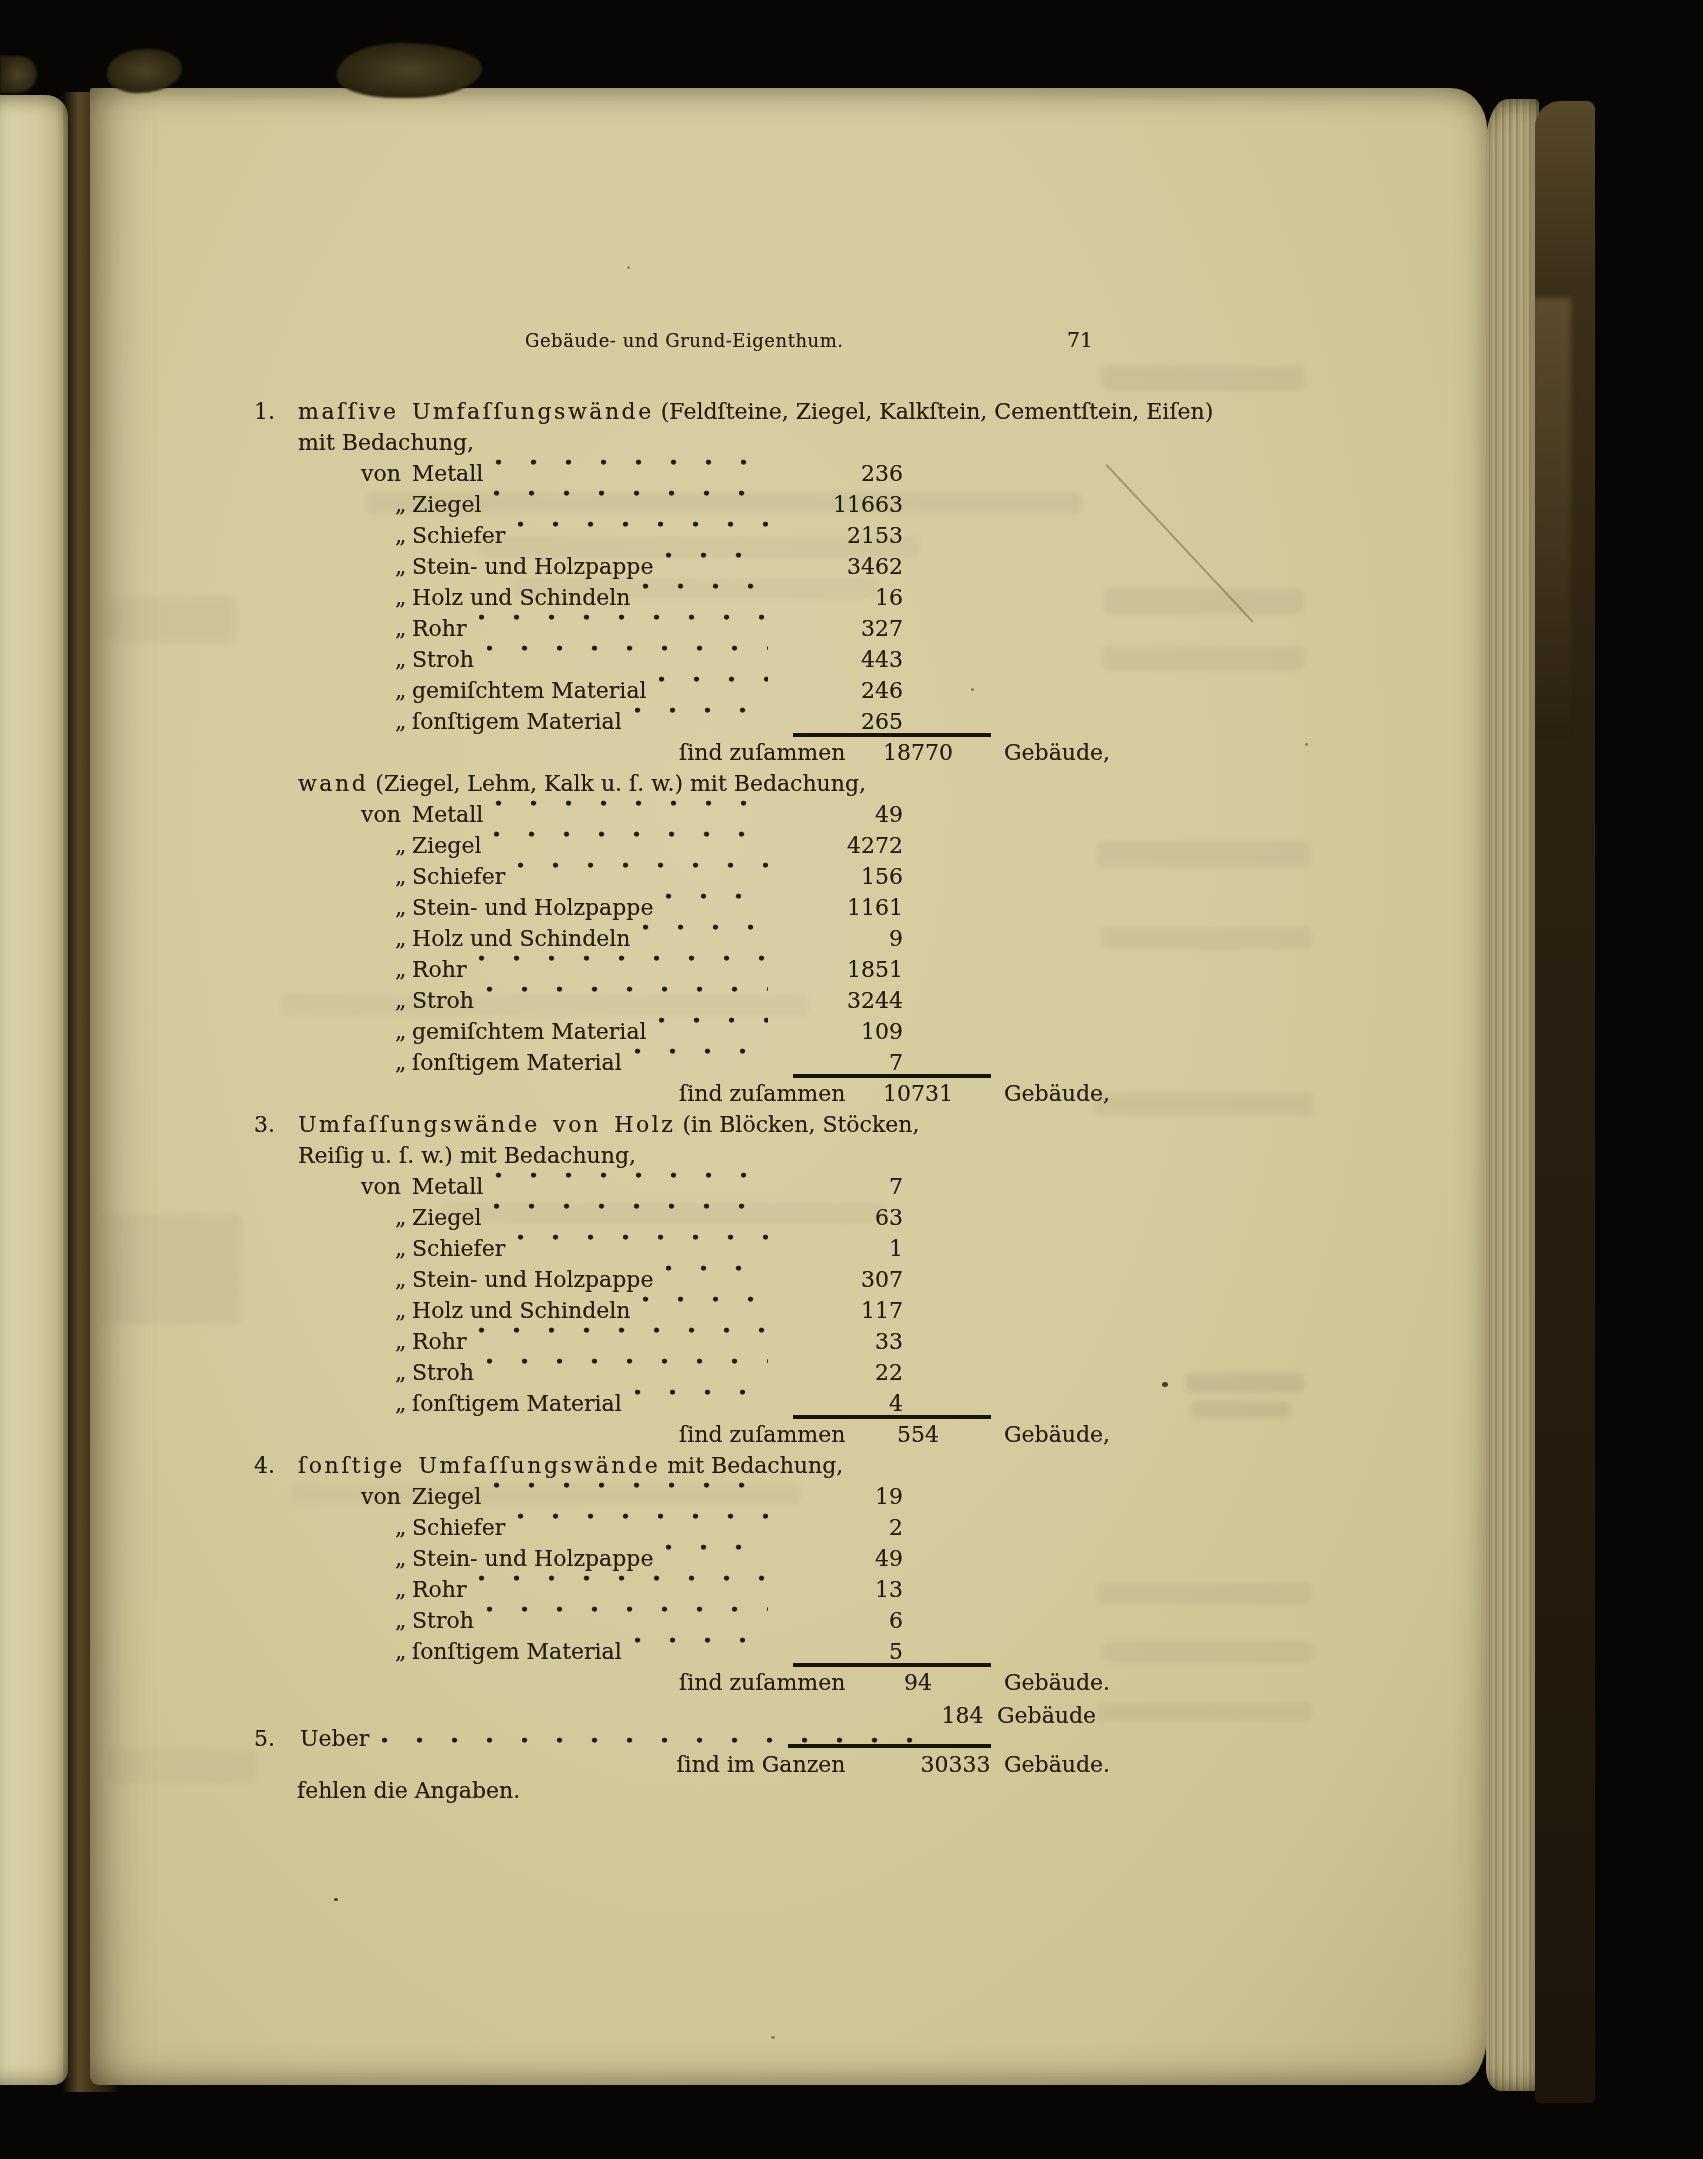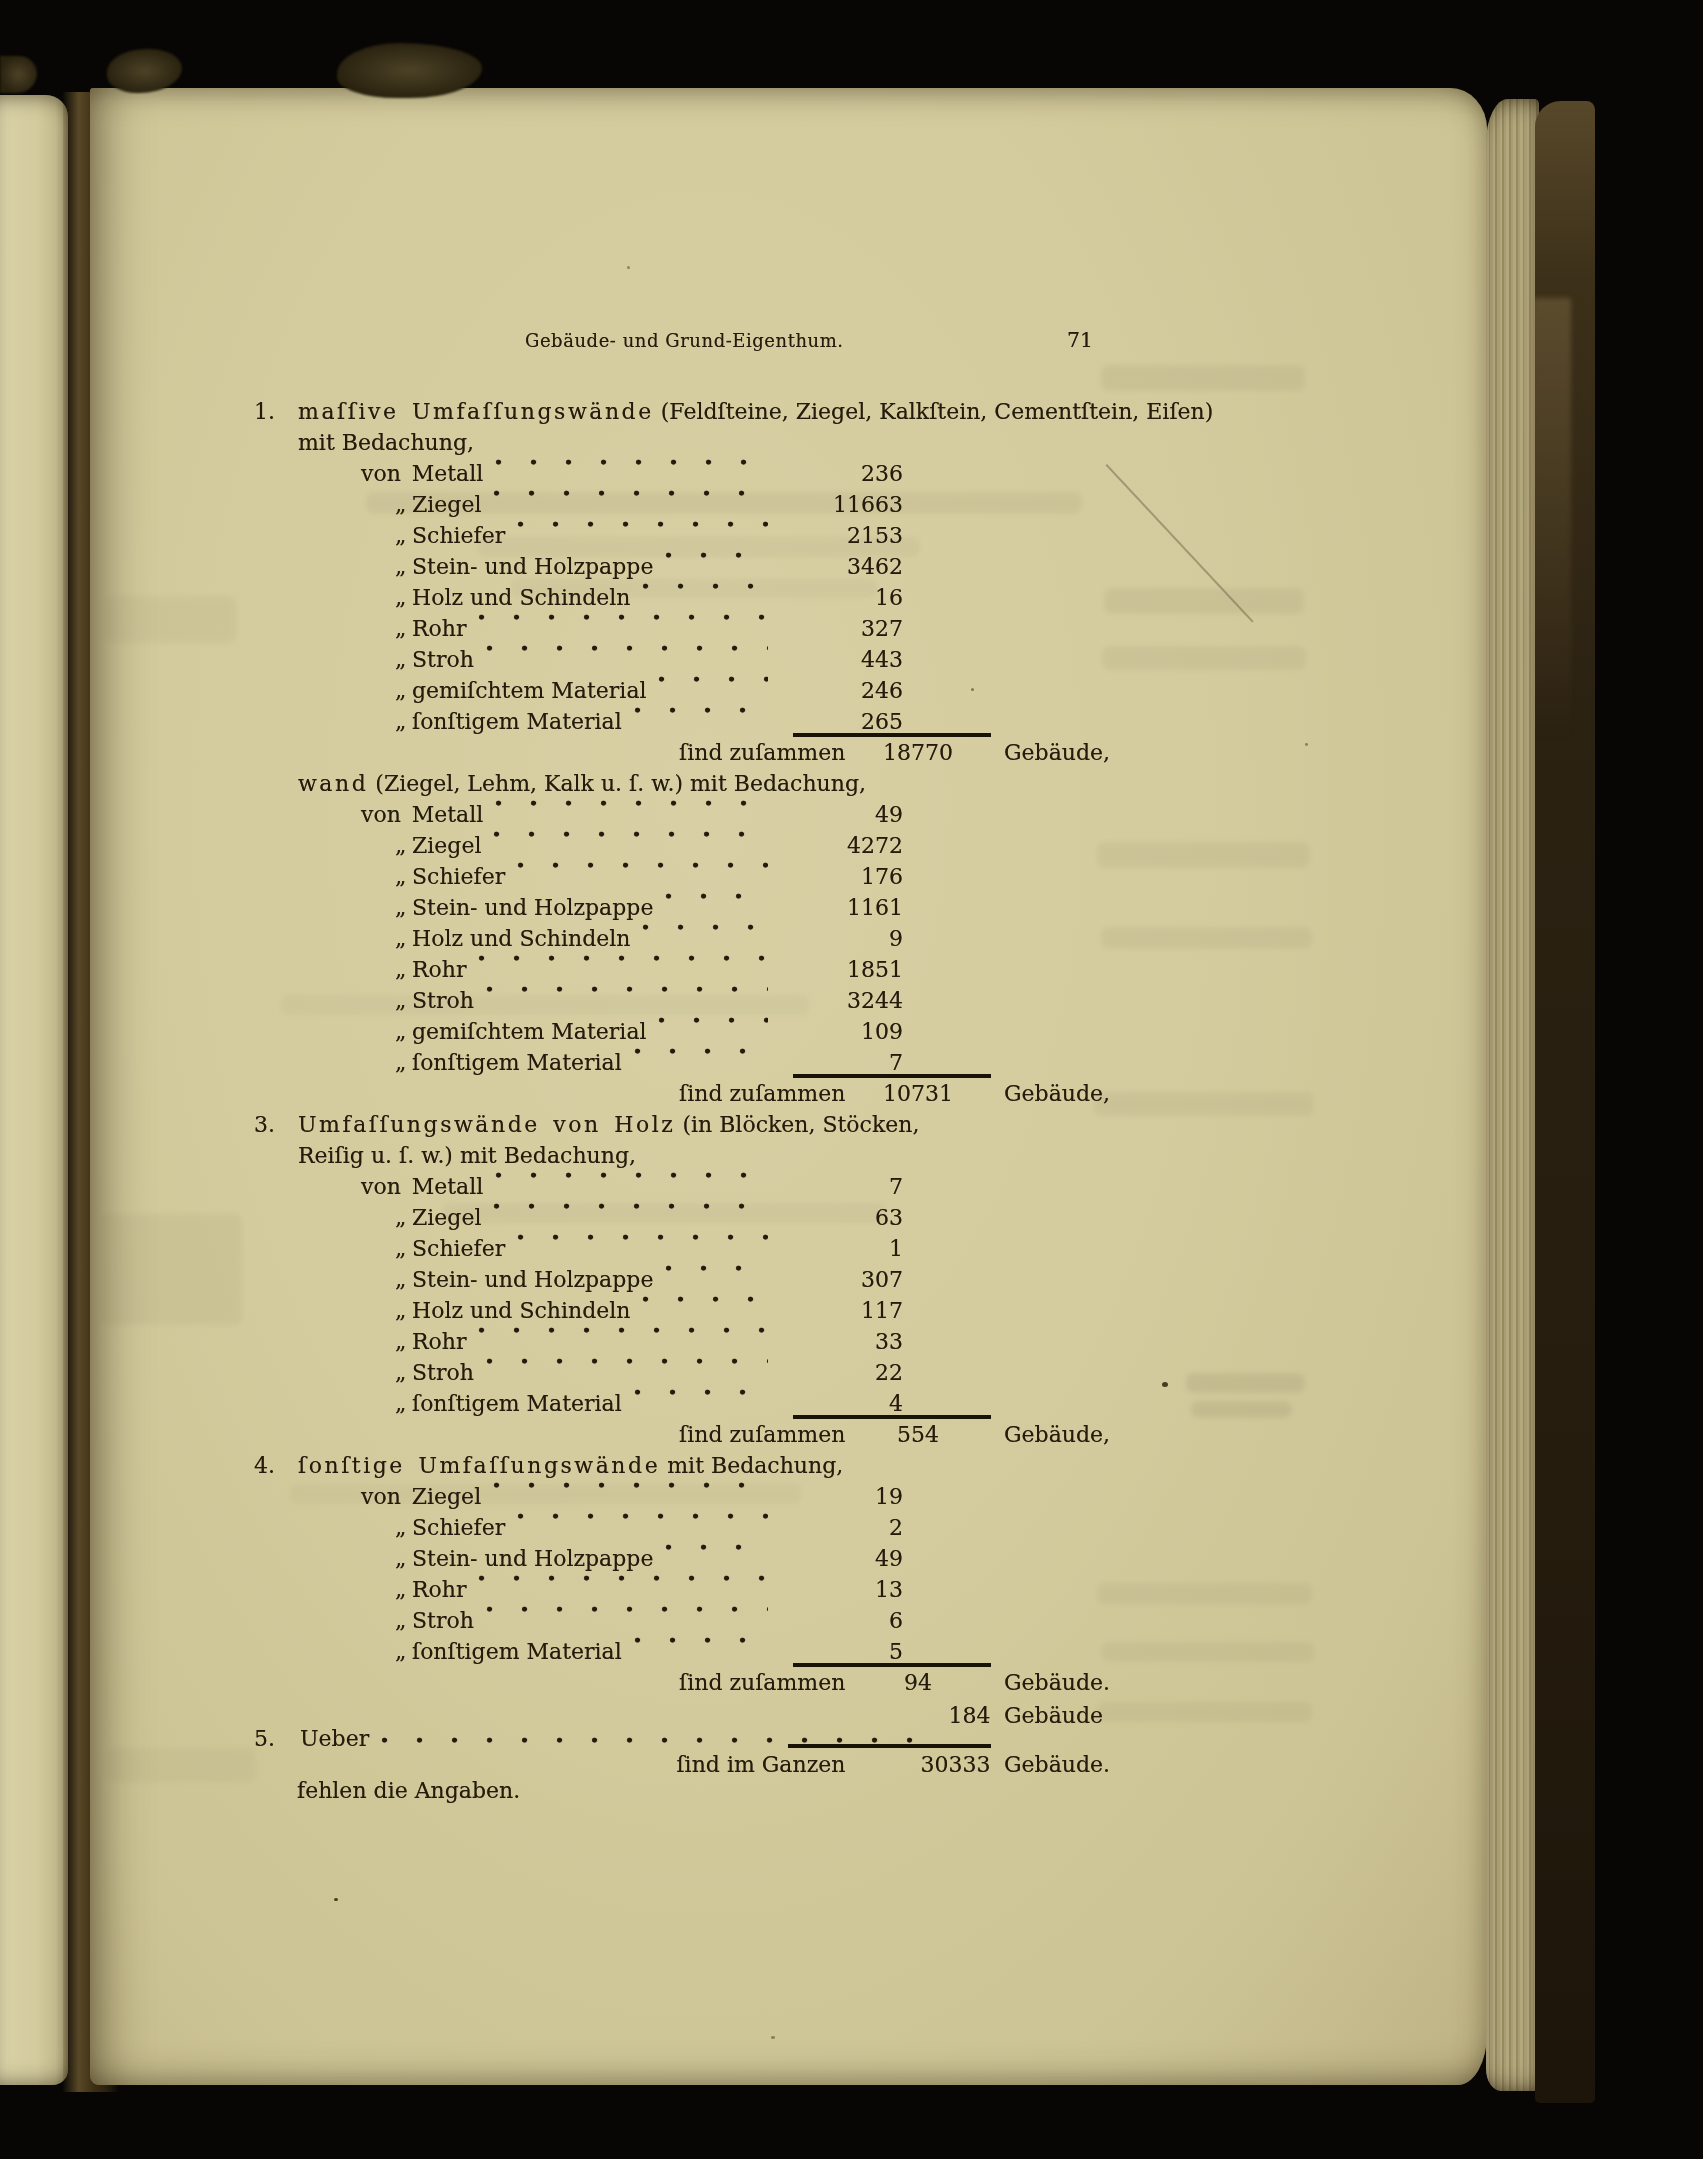--- a/index.html
+++ b/index.html
@@ -79,21 +79,21 @@
     flex:1;height:9.4px;margin:0 6.8px;align-self:baseline;
     background-image:radial-gradient(circle at 3.4px 4.3px,#241b0c 2.2px,rgba(0,0,0,0) 3px);
     background-size:35px 9.4px;background-repeat:repeat-x;background-position:5.1px 0;
   }
   .row .num{flex:none;width:128px;text-align:right;}
   .sum{position:relative;display:flex;align-items:baseline;justify-content:flex-end;height:31px;}
   .sum::before{content:"";position:absolute;right:102px;top:-4.3px;width:198px;height:4.3px;background:#191307;}
   .sum .sv{width:145px;text-align:center;}
   .sum .su{width:89px;margin-left:13.6px;}
   .closing{position:relative;height:112px;margin-top:1.7px;}
-  .x184{position:absolute;top:0;right:0;display:flex;align-items:baseline;}
+  .x184{position:absolute;top:0;right:7px;display:flex;align-items:baseline;}
   .x184 .sv{width:145px;text-align:right;}
   .x184 .su{width:89px;margin-left:13.6px;}
   .ueber{position:absolute;top:23px;left:0;display:flex;align-items:baseline;width:681px;height:31px;}
   .ueber .sec-num{flex:none;width:46px;}
   .ueber .lbl{flex:none;white-space:nowrap;}
   .ganzen{position:absolute;top:49px;right:0;display:flex;align-items:baseline;}
   .ganzen::before{content:"";position:absolute;right:102px;top:-5.1px;width:203px;height:4.3px;background:#191307;}
   .ganzen .sv{width:145px;text-align:right;}
   .ganzen .su{width:89px;margin-left:13.6px;}
   .fehlen{position:absolute;top:75px;left:43px;white-space:nowrap;}
@@ -232,21 +232,21 @@
           <div class="row">
     <span class="pre q">„</span>
     <span class="lbl">Ziegel</span>
     <span class="dots"></span>
     <span class="num">4272</span>
   </div>
           <div class="row">
     <span class="pre q">„</span>
     <span class="lbl">Schiefer</span>
     <span class="dots"></span>
-    <span class="num">176</span>
+    <span class="num">156</span>
   </div>
           <div class="row">
     <span class="pre q">„</span>
     <span class="lbl">Stein- und Holzpappe</span>
     <span class="dots"></span>
     <span class="num">1161</span>
   </div>
           <div class="row">
     <span class="pre q">„</span>
     <span class="lbl">Holz und Schindeln</span>

